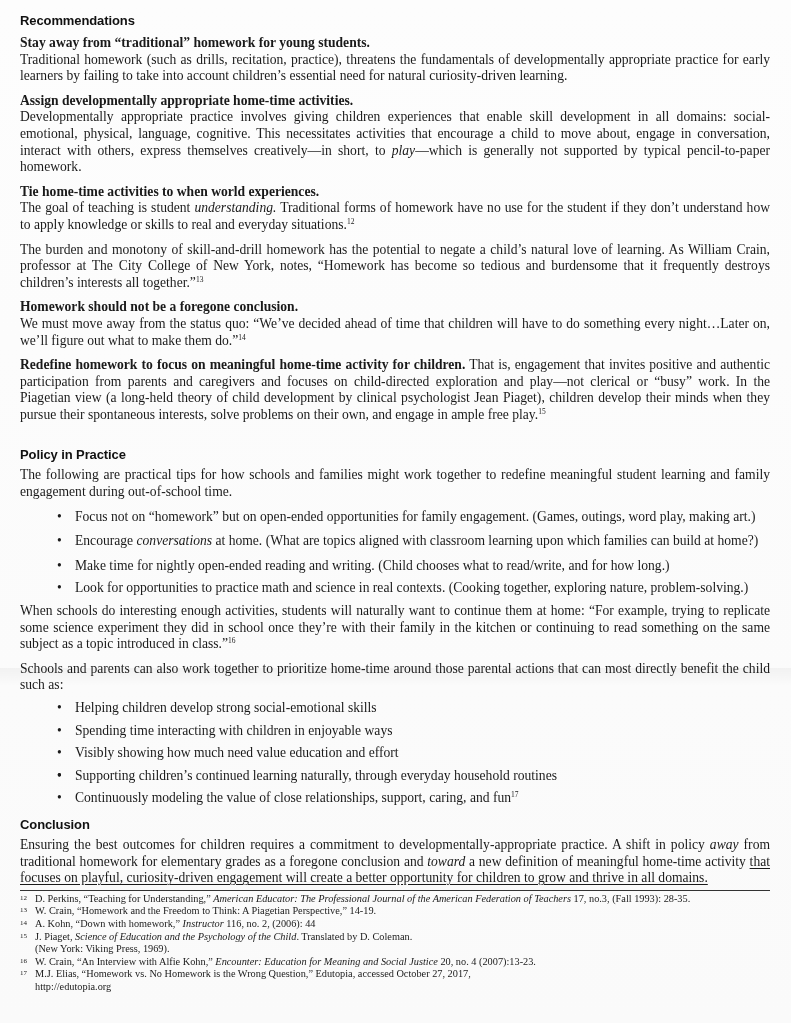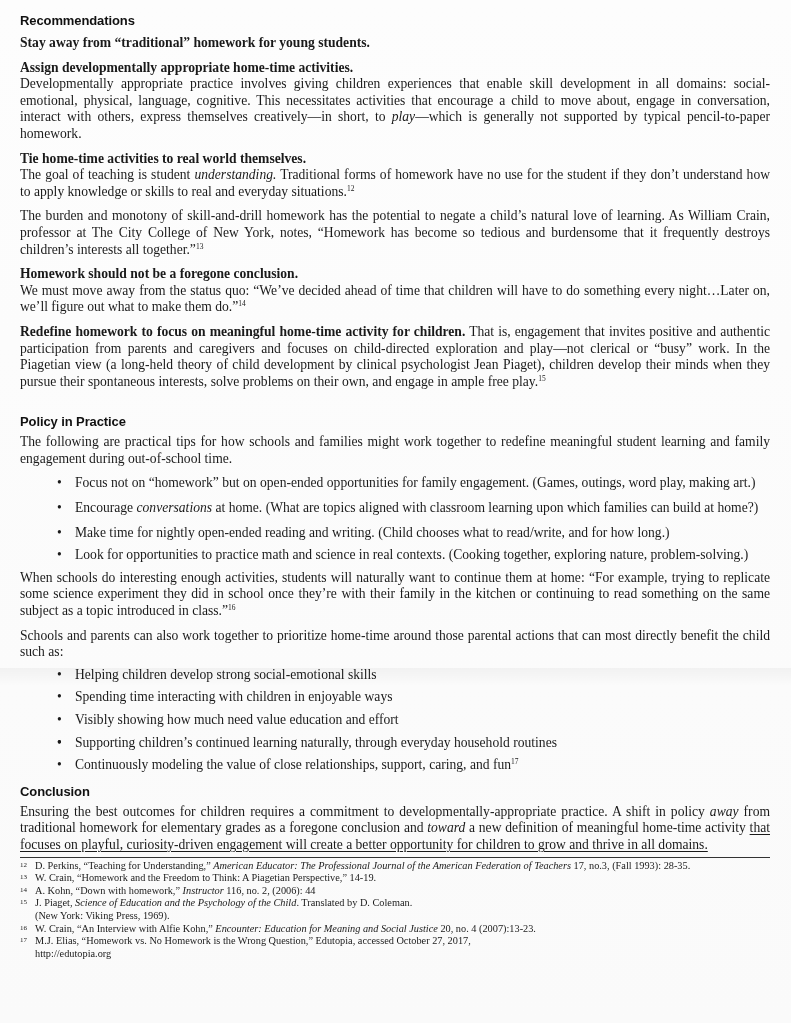--- a/index.html
+++ b/index.html
@@ -42,29 +42,30 @@
 </head>
 <body>
 
 <div class="page">
 
   <section>
     <h2 style="margin-top:3px;">Recommendations</h2>
 
     <div class="block" style="margin-top:7px;">
       <div class="sub">Stay away from “traditional” homework for young students.</div>
+      <p>Traditional homework (such as drills, recitation, practice), threatens the fundamentals of developmentally appropriate practice for early learners by failing to take into account children’s essential need for natural curiosity-driven learning.</p>
     </div>
 
     <div class="block">
       <div class="sub">Assign developmentally appropriate home-time activities.</div>
       <p><span>Developmentally appropriate practice involves giving children experiences that enable skill development in all domains: social-emotional, physical, language, cognitive. This necessitates activities that encourage a child to move about, engage in conversation, interact with others, express themselves creatively—in short, to </span><i>play</i><span>—which is generally not supported by typical pencil-to-paper homework.</span></p>
     </div>
 
     <div class="block">
-      <div class="sub">Tie home-time activities to real world themselves.</div>
+      <div class="sub">Tie home-time activities to when world experiences.</div>
       <p><span>The goal of teaching is student </span><i>understanding.</i><span> Traditional forms of homework have no use for the student if they don’t understand how to apply knowledge or skills to real and everyday situations.</span><sup>12</sup></p>
       <p style="margin-top:8px;"><span>The burden and monotony of skill-and-drill homework has the potential to negate a child’s natural love of learning. As William Crain, professor at The City College of New York, notes, “Homework has become so tedious and burdensome that it frequently destroys children’s interests all together.”</span><sup>13</sup></p>
     </div>
 
     <div class="block">
       <div class="sub">Homework should not be a foregone conclusion.</div>
       <p><span>We must move away from the status quo: “We’ve decided ahead of time that children will have to do something every night…Later on, we’ll figure out what to make them do.”</span><sup>14</sup></p>
     </div>
 
     <div class="block">

